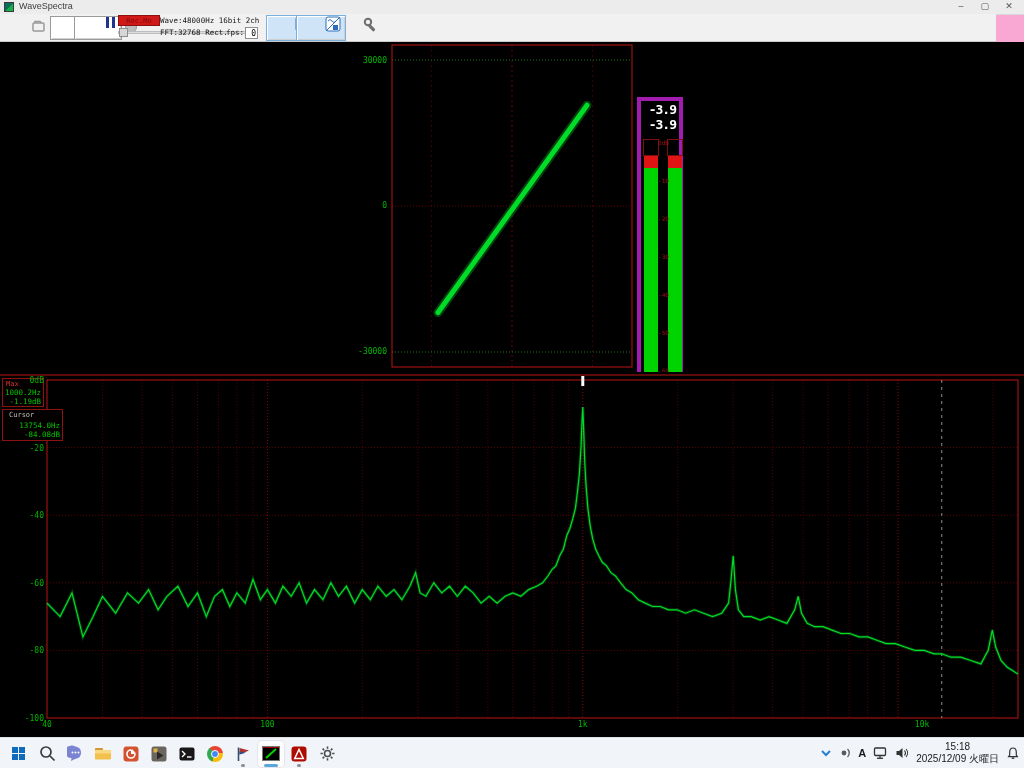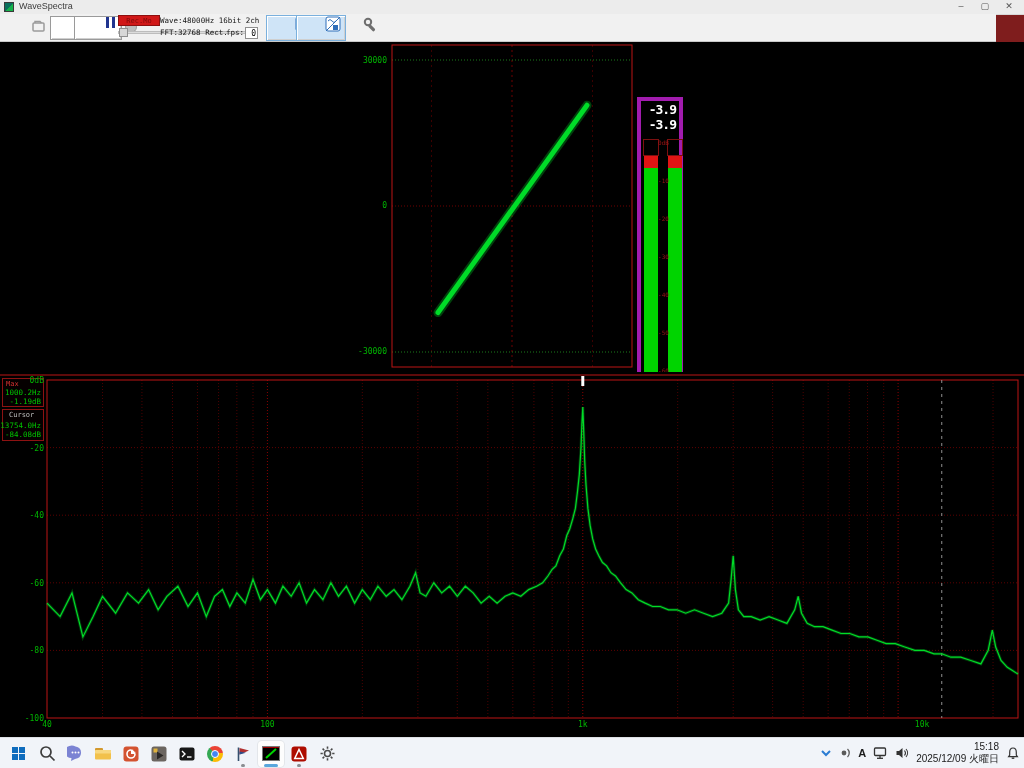--- a/index.html
+++ b/index.html
@@ -1,16 +1,16 @@
 <!DOCTYPE html>
 <html><head>
 <meta charset="utf-8">
 <style>
   html,body{margin:0;padding:0;background:#222;}
-  #screen{position:relative;width:1024px;height:768px;overflow:hidden;background:#7f1d1d;
+  #screen{position:relative;width:1024px;height:768px;overflow:hidden;background:#f9a8d4;
           font-family:"Liberation Sans",sans-serif;-webkit-font-smoothing:none;}
   
   .titlebar{position:absolute;left:0;top:0;width:1024px;height:14px;background:#ececec;border-bottom:1px solid #d8d8d8;}
   .app-ico{position:absolute;left:4px;top:2px;width:10px;height:10px;background:linear-gradient(135deg,#0a6e5c 0 50%,#15b24a 50% 100%);border:1px solid #3a3a3a;box-sizing:border-box;}
   .title-text{position:absolute;left:19px;top:1px;font-size:9px;color:#3c3c3c;}
   .wctl{position:absolute;top:0;width:22px;height:13px;text-align:center;font-size:9px;color:#555;line-height:13px;cursor:default;}
   
   .toolbar{position:absolute;left:0;top:14px;width:996px;height:28px;background:#f1f1f1;border-bottom:1px solid #c9c9c9;box-sizing:border-box;}
   .tbtn{position:absolute;display:flex;align-items:flex-start;justify-content:center;padding-left:24px;}
   .raised{background:#fff;border:1px solid #9a9a9a;box-shadow:inset 1px 1px 0 #fff, inset -1px -1px 0 #cfcfcf;}
@@ -49,21 +49,21 @@
   .appbtn.active{background:#fdfdfd;box-shadow:0 0 0 1px #e3e6ea;}
   .rundot{position:absolute;bottom:0px;left:11px;width:4px;height:3px;border-radius:2px;background:#8a8d91;}
   .activebar{position:absolute;bottom:0px;left:6px;width:14px;height:3px;border-radius:2px;background:#5aa7dd;}
   .ic-start{width:14px;height:14px;display:grid;grid-template-columns:6px 6px;grid-template-rows:6px 6px;gap:1px;}
   .ic-start div{background:#0f6cbd;}
   .ic-chrome{width:16px;height:16px;border-radius:50%;background:conic-gradient(from -40deg,#ea4335 0 120deg,#fbbc05 120deg 240deg,#34a853 240deg 360deg);position:relative;}
   .ic-chrome::after{content:"";position:absolute;left:4px;top:4px;width:8px;height:8px;border-radius:50%;background:#4285f4;border:1.5px solid #fff;box-sizing:border-box;}
   .ic-ws{width:18px;height:15px;background:#000;border:1px solid #777;box-sizing:border-box;position:relative;}
   .tray{position:absolute;right:4px;top:0;height:30px;display:flex;align-items:center;gap:7px;}
   .ime{font-size:11px;font-weight:bold;color:#1c1c1c;}
-  .clock{text-align:right;font-size:10px;color:#1a1a1a;line-height:1.2;}
+  .clock{text-align:center;font-size:10px;color:#1a1a1a;line-height:1.2;}
   .clock span{display:block;}
   svg{display:block;}
 </style>
 </head>
 <body>
 
 <div id="screen">
 
   <div class="titlebar">
     <div class="app-ico"></div>
@@ -204,21 +204,21 @@
         <line x1="582.7866503907217" y1="4" x2="582.7866503907217" y2="14" stroke="#fff" stroke-width="3"></line>
         <polyline points="47.0,231.1 60.1,244.6 72.0,220.9 82.9,264.9 93.1,244.6 102.5,224.3 115.6,241.2 127.5,220.9 138.5,231.1 148.6,217.6 158.1,237.8 166.9,224.3 177.9,214.2 188.0,234.5 197.5,220.9 206.3,244.6 214.6,224.3 222.4,217.6 229.8,234.5 236.9,220.9 245.2,231.1 253.0,207.4 260.4,227.7 267.4,217.6 275.4,231.1 282.9,214.2 291.2,224.3 299.1,210.8 306.5,231.1 314.5,217.6 322.9,227.7 330.9,210.8 338.5,224.3 346.4,214.2 354.6,231.1 362.3,217.6 370.3,227.7 377.9,214.2 386.2,224.3 394.0,217.6 401.9,227.7 409.9,214.2 415.6,200.7 420.1,220.9 425.9,224.3 433.8,210.8 441.7,220.9 449.5,214.2 457.3,224.3 465.3,214.2 473.1,220.9 481.1,231.1 489.2,224.3 497.1,231.1 505.1,224.3 512.8,220.9 520.8,224.3 528.7,217.6 536.6,214.2 542.6,210.8 547.9,204.0 552.2,197.3 555.9,193.9 559.7,183.8 563.4,177.0 566.8,163.5 569.8,156.7 572.8,146.6 575.4,136.4 577.5,119.5 579.3,102.6 581.0,75.6 581.9,51.9 582.8,35.0 583.7,58.7 584.7,89.1 586.0,112.8 587.9,136.4 590.1,153.3 592.7,166.9 595.6,177.0 598.8,183.8 602.5,190.5 606.6,193.9 610.9,200.7 615.5,204.0 620.6,210.8 626.1,217.6 631.9,220.9 638.3,227.7 645.2,231.1 652.6,234.5 660.3,234.5 668.5,237.8 677.0,237.8 685.7,241.2 694.5,237.8 703.5,241.2 712.6,244.6 721.8,241.2 728.6,231.1 731.1,207.4 733.2,183.8 735.4,217.6 738.4,237.8 743.8,244.6 751.2,244.6 760.1,248.0 769.1,244.6 778.0,248.0 786.9,251.4 794.7,237.8 798.2,224.3 801.5,241.2 807.2,251.4 814.5,254.7 823.0,254.7 832.0,258.1 841.0,261.5 849.8,261.5 858.9,264.9 867.9,264.9 877.0,268.3 886.1,271.6 895.3,271.6 904.8,275.0 914.8,278.4 924.2,278.4 934.0,281.8 941.8,281.8 950.9,285.2 960.7,285.2 970.8,288.5 980.9,291.9 988.2,278.4 992.3,258.1 995.7,275.0 1001.0,288.5 1007.3,295.3 1012.8,298.7 1018.0,302.1" fill="none" stroke="#00dc28" stroke-width="3" opacity="0.25"></polyline>
         <polyline points="47.0,231.1 60.1,244.6 72.0,220.9 82.9,264.9 93.1,244.6 102.5,224.3 115.6,241.2 127.5,220.9 138.5,231.1 148.6,217.6 158.1,237.8 166.9,224.3 177.9,214.2 188.0,234.5 197.5,220.9 206.3,244.6 214.6,224.3 222.4,217.6 229.8,234.5 236.9,220.9 245.2,231.1 253.0,207.4 260.4,227.7 267.4,217.6 275.4,231.1 282.9,214.2 291.2,224.3 299.1,210.8 306.5,231.1 314.5,217.6 322.9,227.7 330.9,210.8 338.5,224.3 346.4,214.2 354.6,231.1 362.3,217.6 370.3,227.7 377.9,214.2 386.2,224.3 394.0,217.6 401.9,227.7 409.9,214.2 415.6,200.7 420.1,220.9 425.9,224.3 433.8,210.8 441.7,220.9 449.5,214.2 457.3,224.3 465.3,214.2 473.1,220.9 481.1,231.1 489.2,224.3 497.1,231.1 505.1,224.3 512.8,220.9 520.8,224.3 528.7,217.6 536.6,214.2 542.6,210.8 547.9,204.0 552.2,197.3 555.9,193.9 559.7,183.8 563.4,177.0 566.8,163.5 569.8,156.7 572.8,146.6 575.4,136.4 577.5,119.5 579.3,102.6 581.0,75.6 581.9,51.9 582.8,35.0 583.7,58.7 584.7,89.1 586.0,112.8 587.9,136.4 590.1,153.3 592.7,166.9 595.6,177.0 598.8,183.8 602.5,190.5 606.6,193.9 610.9,200.7 615.5,204.0 620.6,210.8 626.1,217.6 631.9,220.9 638.3,227.7 645.2,231.1 652.6,234.5 660.3,234.5 668.5,237.8 677.0,237.8 685.7,241.2 694.5,237.8 703.5,241.2 712.6,244.6 721.8,241.2 728.6,231.1 731.1,207.4 733.2,183.8 735.4,217.6 738.4,237.8 743.8,244.6 751.2,244.6 760.1,248.0 769.1,244.6 778.0,248.0 786.9,251.4 794.7,237.8 798.2,224.3 801.5,241.2 807.2,251.4 814.5,254.7 823.0,254.7 832.0,258.1 841.0,261.5 849.8,261.5 858.9,264.9 867.9,264.9 877.0,268.3 886.1,271.6 895.3,271.6 904.8,275.0 914.8,278.4 924.2,278.4 934.0,281.8 941.8,281.8 950.9,285.2 960.7,285.2 970.8,288.5 980.9,291.9 988.2,278.4 992.3,258.1 995.7,275.0 1001.0,288.5 1007.3,295.3 1012.8,298.7 1018.0,302.1" fill="none" stroke="#00dc28" stroke-width="1.2"></polyline>
       </svg>
 
     <div class="infobox" style="left:2px;top:6px;width:42px;height:29px;">
       <div class="lb" style="color:#d23030;">Max</div>
       <div class="v" style="top:9px;">1000.2Hz</div>
       <div class="v" style="top:18px;">-1.19dB</div>
     </div>
-    <div class="infobox" style="left:2px;top:37px;width:42px;height:32px;">
+    <div class="infobox" style="left:2px;top:37px;width:61px;height:32px;">
       <div class="lb" style="color:#bdbdbd;left:6px;">Cursor</div>
       <div class="v" style="top:11px;">13754.0Hz</div>
       <div class="v" style="top:20px;">-84.08dB</div>
     </div>
     <div id="spec-ylabels">
         <div class="axis-y" style="left: 18px; top: 4px;">0dB</div>
         <div class="axis-y" style="left: 18px; top: 71.6px;">-20</div>
         <div class="axis-y" style="left: 18px; top: 139.2px;">-40</div>
         <div class="axis-y" style="left: 18px; top: 206.8px;">-60</div>
         <div class="axis-y" style="left: 18px; top: 274.4px;">-80</div>

